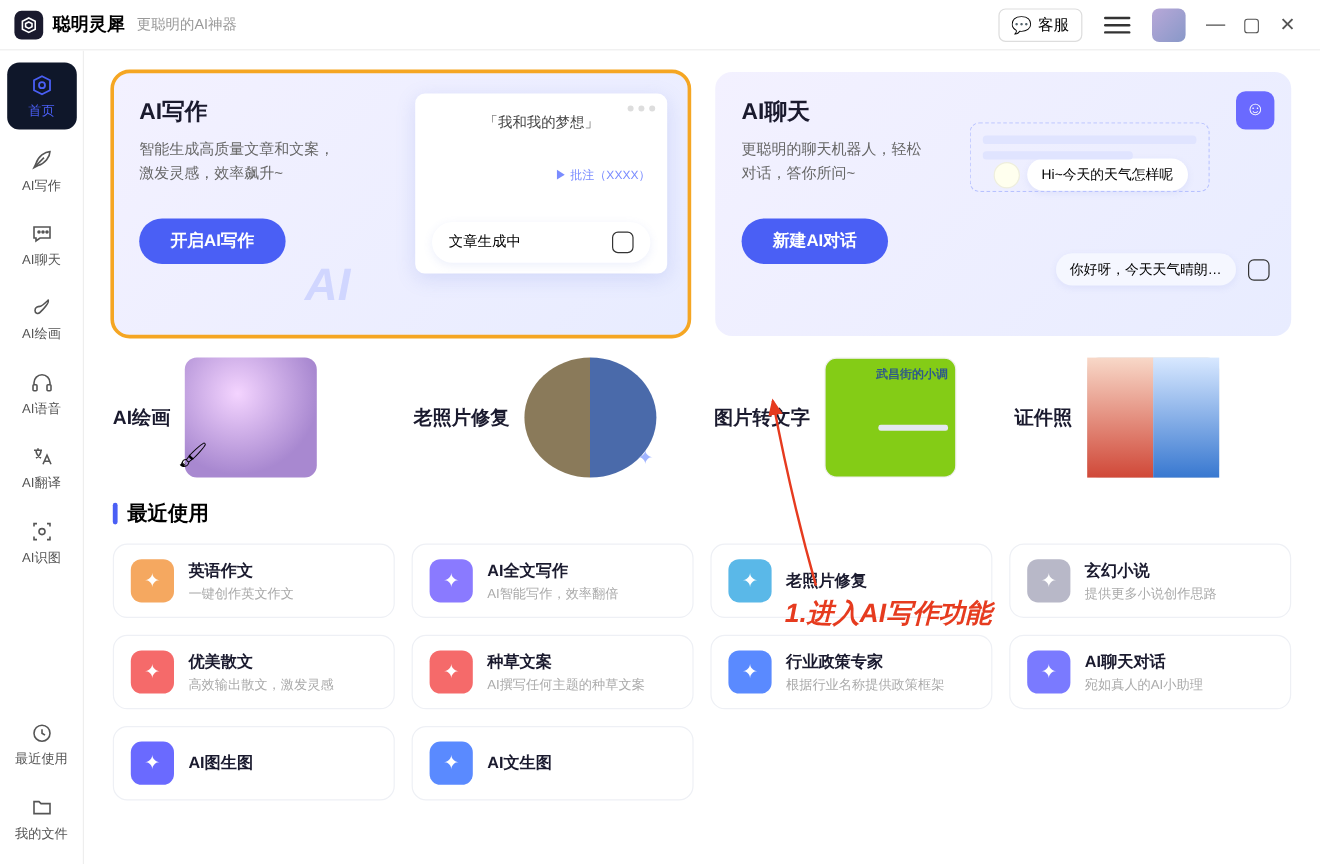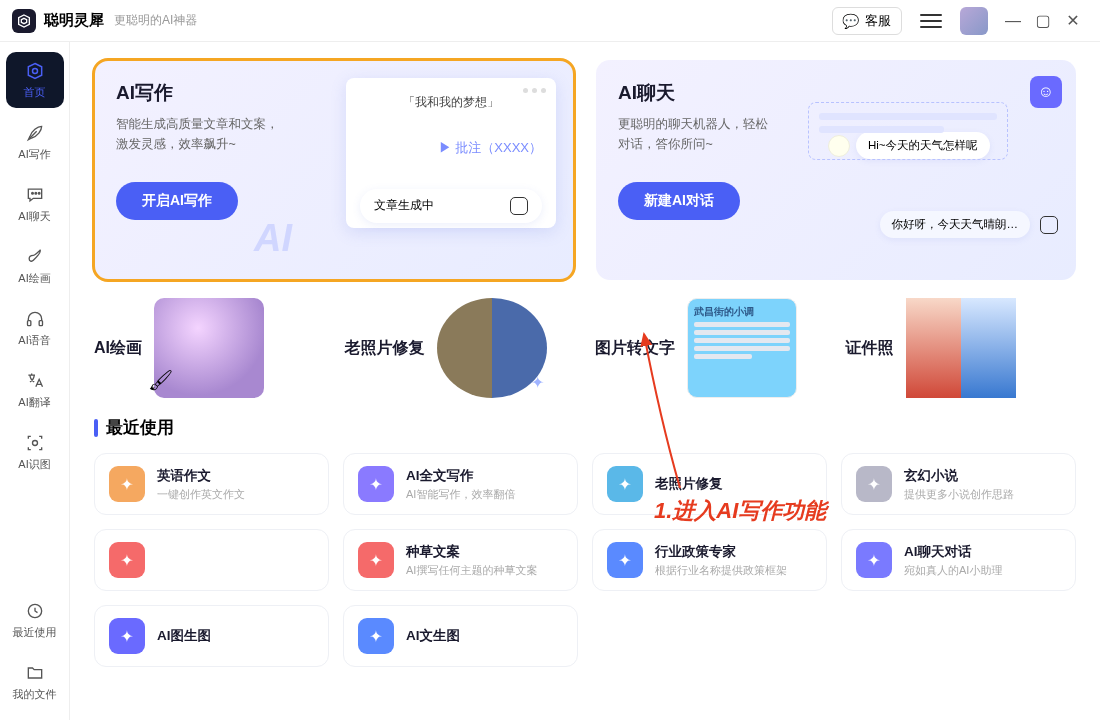--- a/index.html
+++ b/index.html
@@ -39,21 +39,21 @@
 .hero-card.highlight { outline: 3px solid #f5a623; outline-offset: -1px; }
 .hero-title { font-size: 19px; font-weight: 700; color: #1a1a2e; margin-bottom: 8px; }
 .hero-desc { font-size: 12.5px; color: #666; line-height: 1.6; }
 .hero-btn { margin-top: 28px; background: #4a5ff5; color: #fff; border: none; border-radius: 22px; padding: 10px 26px; font-size: 14px; font-weight: 700; cursor: pointer; }
 
 
 .mock-window { position: absolute; right: 18px; top: 18px; width: 210px; height: 150px; background: #fff; border-radius: 8px; box-shadow: 0 4px 16px rgba(100,120,220,.18); padding: 10px 14px; }
 .mock-dots { position: absolute; top: 10px; right: 10px; display: flex; gap: 4px; }
 .mock-dots span { width: 5px; height: 5px; border-radius: 50%; background: #ddd; }
 .mock-line1 { font-size: 12px; color: #444; text-align: center; margin-top: 6px; }
-.mock-note { font-size: 13px; color: #7a8cff; margin-top: 28px; text-align: right; }
+.mock-note { font-size: 10px; color: #7a8cff; margin-top: 28px; text-align: right; }
 .mock-gen { display: flex; justify-content: space-between; background: #fff; border-radius: 18px; padding: 8px 14px; margin-top: 32px; font-size: 12px; box-shadow: 0 2px 8px rgba(100,120,220,.12); }
 .mock-gen .sm-logo { width: 18px; height: 18px; border: 1.5px solid #333; border-radius: 5px; }
 .ai-ghost { position: absolute; left: 160px; bottom: 20px; font-size: 38px; font-weight: 900; font-style: italic; color: #c5ccff; opacity: .7; pointer-events: none; }
 
 
 .chat-mock { position: absolute; right: 18px; top: 20px; width: 230px; }
 .chat-float { position: absolute; right: -4px; top: -4px; width: 32px; height: 32px; background: #6a6aff; border-radius: 8px; display: flex; align-items: center; justify-content: center; color: #fff; font-size: 16px; }
 .bubble-row { display: flex; align-items: center; gap: 6px; margin-top: 52px; margin-bottom: 14px; }
 .bubble-row .av { width: 22px; height: 22px; border-radius: 50%; background: #ffe; border: 1px solid #eed; }
 .bubble { background: #fff; border-radius: 14px; padding: 6px 12px; font-size: 11.5px; box-shadow: 0 2px 6px rgba(100,120,220,.1); }
@@ -66,21 +66,21 @@
 
 
 .feature-row { display: flex; gap: 20px; margin-bottom: 18px; }
 .feature-card { flex: 1; display: flex; align-items: center; gap: 12px; cursor: pointer; }
 .feature-card .ft-title { font-size: 16px; font-weight: 700; color: #1a1a2e; }
 .feature-card .thumb { width: 110px; height: 100px; border-radius: 10px; background: #ddd; flex-shrink: 0; }
 .thumb.t1 { background: radial-gradient(circle at 40% 30%, #f4d4ff 0%, #a888d0 70%); position: relative; }
 .thumb.t1::after{content:"🖌";position:absolute;left:-6px;bottom:6px;font-size:20px;}
 .thumb.t2 { background: linear-gradient(90deg,#8a7a5a 50%,#4a6aaa 50%); border-radius: 50%; position: relative; }
 .thumb.t2::after{content:"✦";position:absolute;right:2px;bottom:6px;color:#a0b4ff;}
-.thumb.t3 { background: #7dd3fc; border: 1px solid #eee; padding: 6px; display: flex; flex-direction: column; gap: 3px; }
+.thumb.t3 { background: #84cc16; border: 1px solid #eee; padding: 6px; display: flex; flex-direction: column; gap: 3px; align-items: flex-end; }
 .thumb.t3 .hdr { font-size: 10px; font-weight: 700; color: #2e5a8a; }
 .thumb.t3 .ln { height: 5px; background: #e4e8f0; border-radius: 2px; }
 .thumb.t4 { display: flex; gap: 0; }
 .thumb.t4 .id1 { flex: 1; background: linear-gradient(#f8d8c8,#d04838); }
 .thumb.t4 .id2 { flex: 1; background: linear-gradient(#d8e8ff,#3878d0); }
 
 
 .section-hdr { display: flex; align-items: center; gap: 8px; margin: 6px 0 14px; }
 .section-hdr .bar { width: 4px; height: 18px; background: #4a5ff5; border-radius: 2px; }
 .section-hdr .txt { font-size: 17px; font-weight: 700; }
@@ -319,20 +319,24 @@
         </div>
         <div class="item">
           <div class="ico" style="background:#b8b8c8">✦</div>
     <div>
             <div class="it-title">玄幻小说</div>
     <div class="it-sub">提供更多小说创作思路</div>
           </div>
         </div>
         <div class="item">
           <div class="ico" style="background:#f56a6a">✦</div>
+    <div>
+            <div class="it-title">优美散文</div>
+    <div class="it-sub">高效输出散文，激发灵感</div>
+          </div>
         </div>
         <div class="item">
           <div class="ico" style="background:#f56a6a">✦</div>
     <div>
             <div class="it-title">种草文案</div>
     <div class="it-sub">AI撰写任何主题的种草文案</div>
           </div>
         </div>
         <div class="item">
           <div class="ico" style="background:#5a8aff">✦</div>

